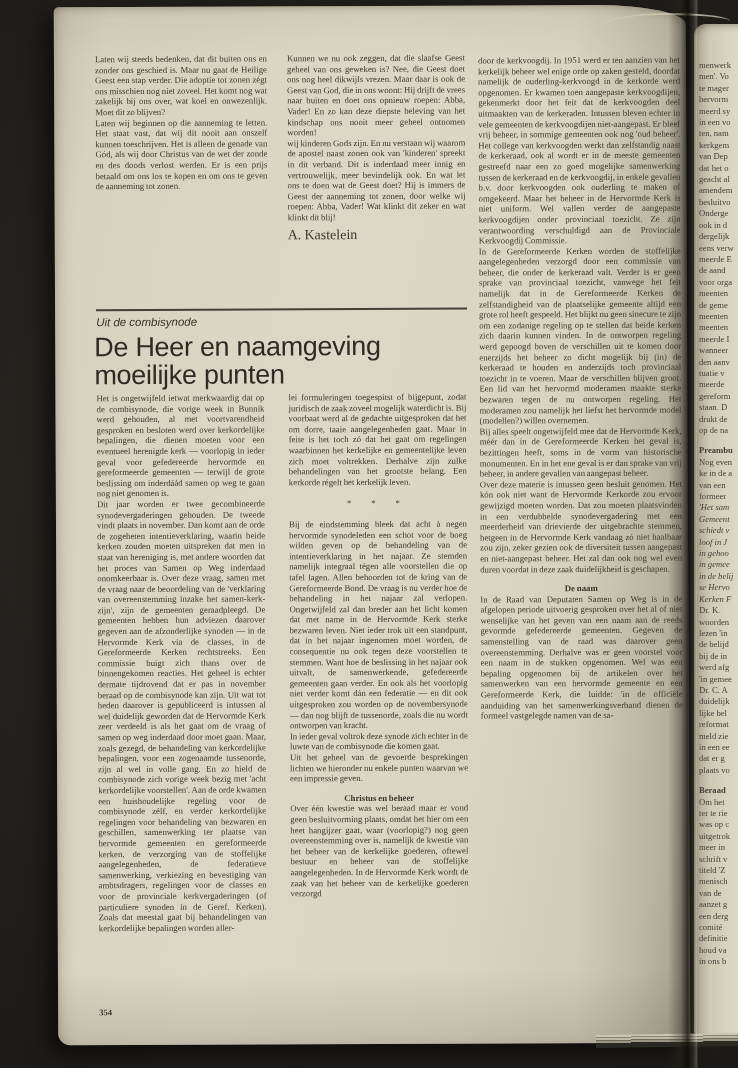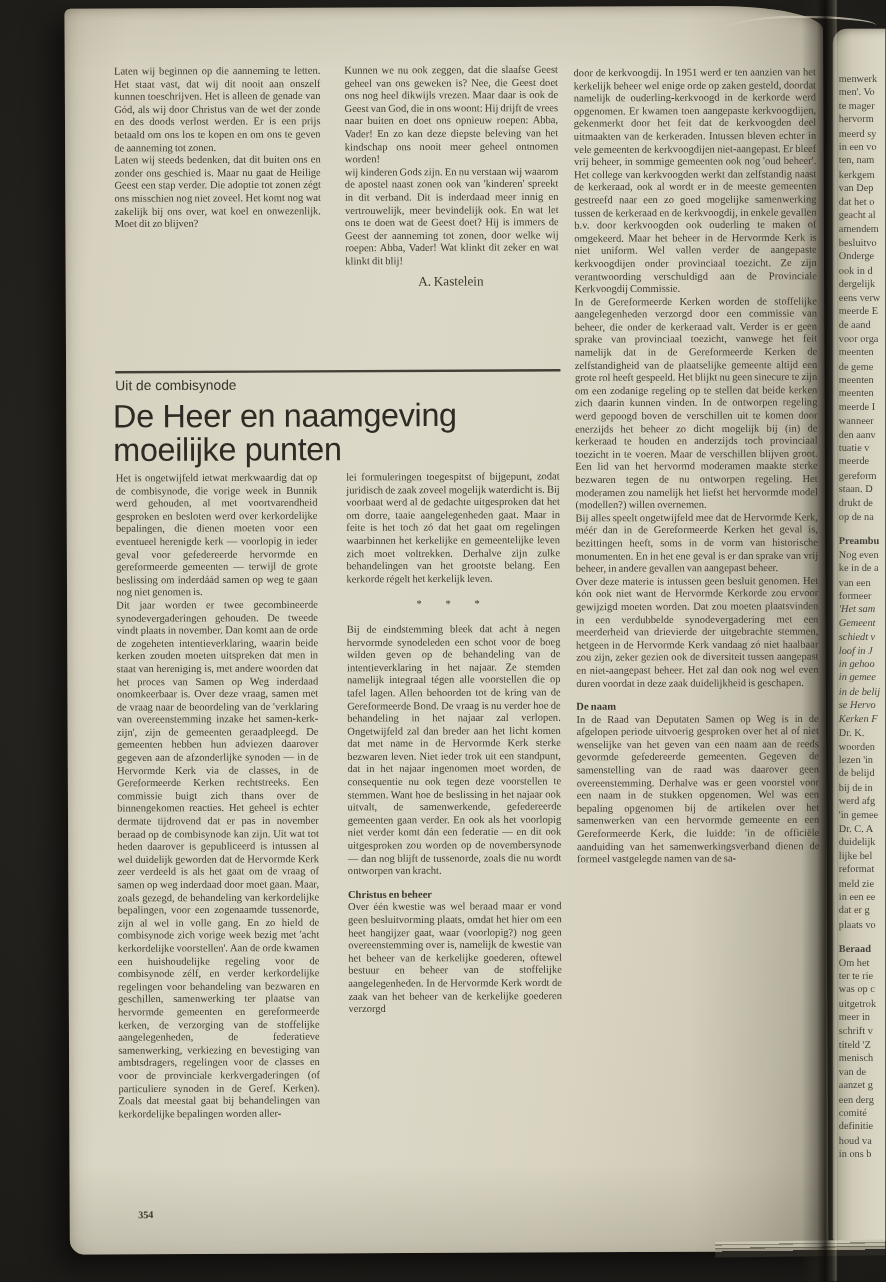--- a/index.html
+++ b/index.html
@@ -19,32 +19,32 @@
 
   
   .col{position:absolute;overflow:hidden;color:#3d372e;font-size:8.8px;line-height:10.6px;
     text-align:justify;word-spacing:-0.4px;letter-spacing:0;}
   .col p{margin:0;}
   .colA{left:41px;top:47px;width:172px;height:256px;}
   .colB{left:233px;top:47px;width:178px;height:262px;}
   .col1{left:41px;top:386px;width:168px;height:618px;}
   .col2{left:233px;top:386px;width:178px;height:618px;}
   .col3{left:424px;top:50px;width:202px;height:958px;}
-  .blk.h{font-weight:bold;margin-top:9px;text-align:left;}
+  .blk.h{font-weight:bold;margin-top:9px;text-align:center;}
   .blk.stars{text-align:center;letter-spacing:9px;margin:11px 0 10px 0;}
-  .sig{text-align:center;margin:7px 2px 0 0 !important;font-size:11px;}
+  .sig{text-align:left;margin:7px 2px 0 0 !important;font-size:14px;}
 
   
   .rule{position:absolute;left:41px;top:302px;width:371px;height:2px;background:#443f37;}
   .kicker{position:absolute;left:41px;top:309px;font-family:"Liberation Sans",sans-serif;
-    font-size:11.5px;color:#38342c;}
+    font-size:11.5px;color:#38342c;font-style:italic;}
   .headline{position:absolute;left:39px;top:326px;margin:0;font-family:"Liberation Sans",sans-serif;
     font-weight:400;font-size:27px;line-height:28px;color:#2e2a24;letter-spacing:-.3px;}
   .headline .hl{display:block;}
-  .pagenum{position:absolute;left:57px;top:1000px;font-size:8.5px;font-weight:bold;color:#3d372e;}
+  .pagenum{position:absolute;left:41px;top:1000px;font-size:8.5px;font-weight:bold;color:#3d372e;}
 
   
   .fold{position:absolute;left:668px;top:0;width:30px;height:1068px;z-index:5;pointer-events:none;
     background:linear-gradient(90deg,rgba(40,36,28,0) 0%,rgba(40,36,28,.38) 42%,rgba(14,12,9,.78) 66%,rgba(70,64,50,.35) 84%,rgba(255,250,230,.22) 96%,rgba(40,36,28,.15) 100%);}
 
   
   .page-right{position:absolute;left:694px;top:24px;width:48px;height:1010px;
     background:linear-gradient(90deg,#aaa591 0%,#cfcab7 34%,#d9d4c2 70%,#ddd9c8 100%);
     border-radius:12px 0 0 2px;box-shadow:inset 3px 4px 8px -4px rgba(60,54,42,.6);}
   .strip{position:absolute;left:5px;top:36px;width:60px;color:#45403a;font-size:8.6px;line-height:11.4px;}
@@ -61,22 +61,22 @@
 </style>
 </head>
 <body>
 
 <div class="scene">
 
   <div class="page-main">
     <div class="page-shade"></div>
 
     <div class="col colA">
+        <p class="blk p">Laten wij steeds bedenken, dat dit buiten ons en zonder ons geschied is. Maar nu gaat de Heilige Geest een stap verder. Die adoptie tot zonen zégt ons misschien nog niet zoveel. Het komt nog wat zakelijk bij ons over, wat koel en onwezenlijk. Moet dit zo blijven?</p>
         <p class="blk p">Laten wij beginnen op die aanneming te letten. Het staat vast, dat wij dit nooit aan onszelf kunnen toeschrijven. Het is alleen de genade van Gód, als wij door Christus van de wet der zonde en des doods verlost werden. Er is een prijs betaald om ons los te kopen en om ons te geven de aanneming tot zonen.</p>
-        <p class="blk p">Laten wij steeds bedenken, dat dit buiten ons en zonder ons geschied is. Maar nu gaat de Heilige Geest een stap verder. Die adoptie tot zonen zégt ons misschien nog niet zoveel. Het komt nog wat zakelijk bij ons over, wat koel en onwezenlijk. Moet dit zo blijven?</p>
       </div>
 
     <div class="col colB">
       <div>
           <p class="blk p">Kunnen we nu ook zeggen, dat die slaafse Geest geheel van ons geweken is? Nee, die Geest doet ons nog heel dikwijls vrezen. Maar daar is ook de Geest van God, die in ons woont: Hij drijft de vrees naar buiten en doet ons opnieuw roepen: Abba, Vader! En zo kan deze diepste beleving van het kindschap ons nooit meer geheel ontnomen worden!</p>
           <p class="blk p">wij kinderen Gods zijn. En nu verstaan wij waarom de apostel naast zonen ook van 'kinderen' spreekt in dit verband. Dit is inderdaad meer innig en vertrouwelijk, meer bevindelijk ook. En wat let ons te doen wat de Geest doet? Hij is immers de Geest der aanneming tot zonen, door welke wij roepen: Abba, Vader! Wat klinkt dit zeker en wat klinkt dit blij!</p>
         </div>
       <p class="sig">A. Kastelein</p>
     </div>
 
@@ -88,20 +88,22 @@
     </h1>
 
     <div class="col col1">
         <p class="blk p">Het is ongetwijfeld ietwat merkwaardig dat op de combisynode, die vorige week in Bunnik werd gehouden, al met voortvarendheid gesproken en besloten werd over kerkordelijke bepalingen, die dienen moeten voor een eventueel herenigde kerk — voorlopig in ieder geval voor gefedereerde hervormde en gereformeerde gemeenten — terwijl de grote beslissing om inderdáád samen op weg te gaan nog niet genomen is.</p>
         <p class="blk p">Dit jaar worden er twee gecombineerde synodevergaderingen gehouden. De tweede vindt plaats in november. Dan komt aan de orde de zogeheten intentieverklaring, waarin beide kerken zouden moeten uitspreken dat men in staat van hereniging is, met andere woorden dat het proces van Samen op Weg inderdaad onomkeerbaar is. Over deze vraag, samen met de vraag naar de beoordeling van de 'verklaring van overeenstemming inzake het samen-kerk-zijn', zijn de gemeenten geraadpleegd. De gemeenten hebben hun adviezen daarover gegeven aan de afzonderlijke synoden — in de Hervormde Kerk via de classes, in de Gereformeerde Kerken rechtstreeks. Een commissie buigt zich thans over de binnengekomen reacties. Het geheel is echter dermate tijdrovend dat er pas in november beraad op de combisynode kan zijn. Uit wat tot heden daarover is gepubliceerd is intussen al wel duidelijk geworden dat de Hervormde Kerk zeer verdeeld is als het gaat om de vraag of samen op weg inderdaad door moet gaan. Maar, zoals gezegd, de behandeling van kerkordelijke bepalingen, voor een zogenaamde tussenorde, zijn al wel in volle gang. En zo hield de combisynode zich vorige week bezig met 'acht kerkordelijke voorstellen'. Aan de orde kwamen een huishoudelijke regeling voor de combisynode zélf, en verder kerkordelijke regelingen voor behandeling van bezwaren en geschillen, samenwerking ter plaatse van hervormde gemeenten en gereformeerde kerken, de verzorging van de stoffelijke aangelegenheden, de federatieve samenwerking, verkiezing en bevestiging van ambtsdragers, regelingen voor de classes en voor de provinciale kerkvergaderingen (of particuliere synoden in de Geref. Kerken). Zoals dat meestal gaat bij behandelingen van kerkordelijke bepalingen worden aller-</p>
       </div>
     <div class="col col2">
         <p class="blk p">lei formuleringen toegespitst of bijgepunt, zodat juridisch de zaak zoveel mogelijk waterdicht is. Bij voorbaat werd al de gedachte uitgesproken dat het om dorre, taaie aangelegenheden gaat. Maar in feite is het toch zó dat het gaat om regelingen waarbinnen het kerkelijke en gemeentelijke leven zich moet voltrekken. Derhalve zijn zulke behandelingen van het grootste belang. Een kerkorde régelt het kerkelijk leven.</p>
         <p class="blk stars">* * *</p>
         <p class="blk p">Bij de eindstemming bleek dat acht à negen hervormde synodeleden een schot voor de boeg wilden geven op de behandeling van de intentieverklaring in het najaar. Ze stemden namelijk integraal tégen alle voorstellen die op tafel lagen. Allen behoorden tot de kring van de Gereformeerde Bond. De vraag is nu verder hoe de behandeling in het najaar zal verlopen. Ongetwijfeld zal dan breder aan het licht komen dat met name in de Hervormde Kerk sterke bezwaren leven. Niet ieder trok uit een standpunt, dat in het najaar ingenomen moet worden, de consequentie nu ook tegen deze voorstellen te stemmen. Want hoe de beslissing in het najaar ook uitvalt, de samenwerkende, gefedereerde gemeenten gaan verder. En ook als het voorlopig niet verder komt dán een federatie — en dit ook uitgesproken zou worden op de novembersynode — dan nog blijft de tussenorde, zoals die nu wordt ontworpen van kracht.</p>
+        <p class="blk p">In ieder geval voltrok deze synode zich echter in de luwte van de combisynode die komen gaat.</p>
+        <p class="blk p">Uit het geheel van de gevoerde besprekingen lichten we hieronder nu enkele punten waarvan we een impressie geven.</p>
         <p class="blk h">Christus en beheer</p>
         <p class="blk p">Over één kwestie was wel beraad maar er vond geen besluitvorming plaats, omdat het hier om een heet hangijzer gaat, waar (voorlopig?) nog geen overeenstemming over is, namelijk de kwestie van het beheer van de kerkelijke goederen, oftewel bestuur en beheer van de stoffelijke aangelegenheden. In de Hervormde Kerk wordt de zaak van het beheer van de kerkelijke goederen verzorgd</p>
       </div>
     <div class="col col3">
         <p class="blk p">door de kerkvoogdij. In 1951 werd er ten aanzien van het kerkelijk beheer wel enige orde op zaken gesteld, doordat namelijk de ouderling-kerkvoogd in de kerkorde werd opgenomen. Er kwamen toen aangepaste kerkvoogdijen, gekenmerkt door het feit dat de kerkvoogden deel uitmaakten van de kerkeraden. Intussen bleven echter in vele gemeenten de kerkvoogdijen niet-aangepast. Er bleef vrij beheer, in sommige gemeenten ook nog 'oud beheer'. Het college van kerkvoogden werkt dan zelfstandig naast de kerkeraad, ook al wordt er in de meeste gemeenten gestreefd naar een zo goed mogelijke samenwerking tussen de kerkeraad en de kerkvoogdij, in enkele gevallen b.v. door kerkvoogden ook ouderling te maken of omgekeerd. Maar het beheer in de Hervormde Kerk is niet uniform. Wel vallen verder de aangepaste kerkvoogdijen onder provinciaal toezicht. Ze zijn verantwoording verschuldigd aan de Provinciale Kerkvoogdij Commissie.</p>
         <p class="blk p">In de Gereformeerde Kerken worden de stoffelijke aangelegenheden verzorgd door een commissie van beheer, die onder de kerkeraad valt. Verder is er geen sprake van provinciaal toezicht, vanwege het feit namelijk dat in de Gereformeerde Kerken de zelfstandigheid van de plaatselijke gemeente altijd een grote rol heeft gespeeld. Het blijkt nu geen sinecure te zijn om een zodanige regeling op te stellen dat beide kerken zich daarin kunnen vinden. In de ontworpen regeling werd gepoogd boven de verschillen uit te komen door enerzijds het beheer zo dicht mogelijk bij (in) de kerkeraad te houden en anderzijds toch provinciaal toezicht in te voeren. Maar de verschillen blijven groot. Een lid van het hervormd moderamen maakte sterke bezwaren tegen de nu ontworpen regeling. Het moderamen zou namelijk het liefst het hervormde model (modellen?) willen overnemen.</p>
         <p class="blk p">Bij alles speelt ongetwijfeld mee dat de Hervormde Kerk, méér dan in de Gereformeerde Kerken het geval is, bezittingen heeft, soms in de vorm van historische monumenten. En in het ene geval is er dan sprake van vrij beheer, in andere gevallen van aangepast beheer.</p>
         <p class="blk p">Over deze materie is intussen geen besluit genomen. Het kón ook niet want de Hervormde Kerkorde zou ervoor gewijzigd moeten worden. Dat zou moeten plaatsvinden in een verdubbelde synodevergadering met een meerderheid van drievierde der uitgebrachte stemmen, hetgeen in de Hervormde Kerk vandaag zó niet haalbaar zou zijn, zeker gezien ook de diversiteit tussen aangepast en niet-aangepast beheer. Het zal dan ook nog wel even duren voordat in deze zaak duidelijkheid is geschapen.</p>
         <p class="blk h">De naam</p>
         <p class="blk p">In de Raad van Deputaten Samen op Weg is in de afgelopen periode uitvoerig gesproken over het al of niet wenselijke van het geven van een naam aan de reeds gevormde gefedereerde gemeenten. Gegeven de samenstelling van de raad was daarover geen overeenstemming. Derhalve was er geen voorstel voor een naam in de stukken opgenomen. Wel was een bepaling opgenomen bij de artikelen over het samenwerken van een hervormde gemeente en een Gereformeerde Kerk, die luidde: 'in de officiële aanduiding van het samenwerkingsverband dienen de formeel vastgelegde namen van de sa-</p>

